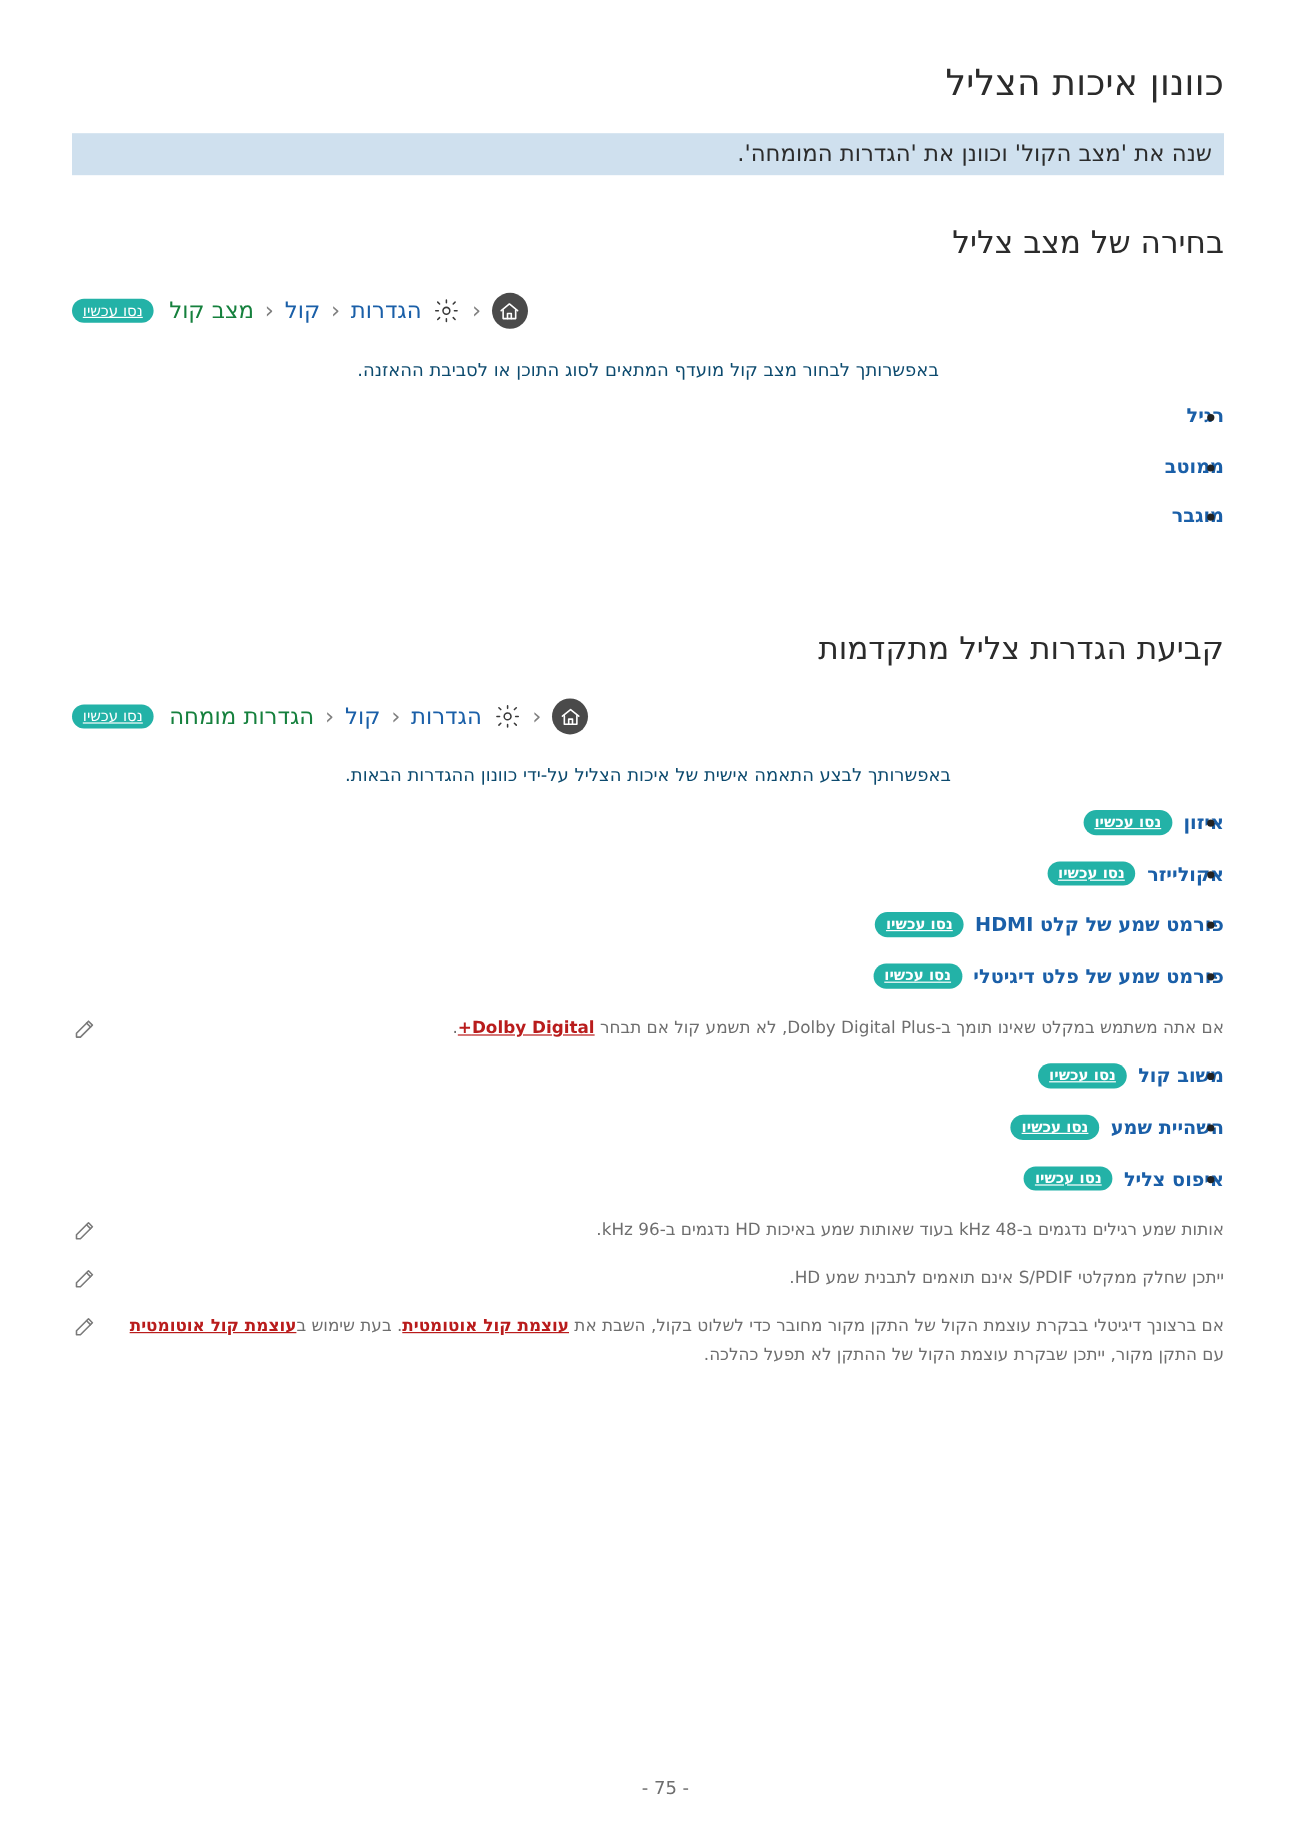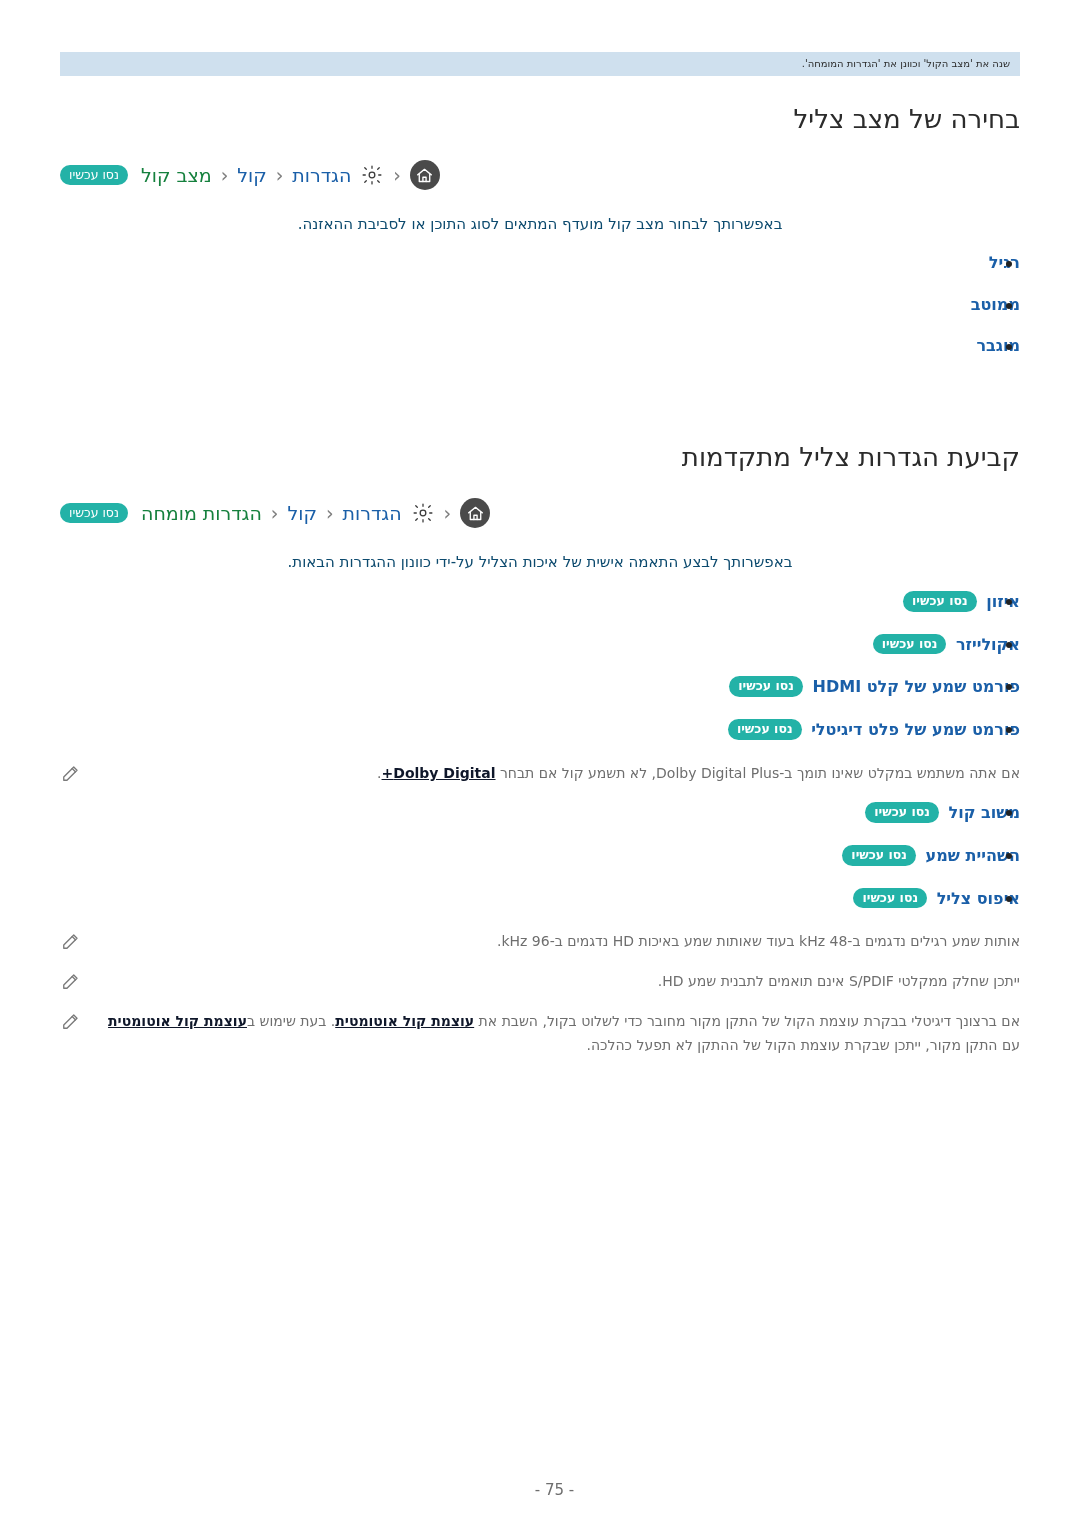--- a/index.html
+++ b/index.html
@@ -29,24 +29,24 @@
     font-size: 30px;
     font-weight: normal;
     color: #2b2b2b;
     margin: 0 0 24px 0;
     text-align: right;
     letter-spacing: 0.2px;
   }
   .subtitle-band {
     background: #cfe0ee;
     color: #2b2b2b;
-    font-size: 10px;
+    font-size: 19px;
     padding: 6px 10px 7px 10px;
     text-align: right;
-    margin-bottom: 28px;
+    margin-bottom: 42px;
   }
   h2.section-title {
     font-size: 26px;
     font-weight: normal;
     color: #2b2b2b;
     margin: 0 0 26px 0;
     text-align: right;
   }
   .section + .section { margin-top: 85px; }
 
@@ -90,20 +90,21 @@
     display: inline-block;
     background: #23b2a7;
     color: #ffffff;
     font-size: 12.5px;
     border-radius: 11px;
     padding: 2px 9px 3px 9px;
     line-height: 1.25;
     white-space: nowrap;
     vertical-align: 2px;
     margin-inline-start: 4px;
+    text-decoration: underline;
   }
 
   
   p.body-text {
     font-size: 15px;
     color: #0c4a6e;
     line-height: 1.65;
     margin: 0 0 16px 0;
     text-align: center;
   }
@@ -151,21 +152,21 @@
     text-align: right;
     flex: 1 1 auto;
   }
   .pencil-icon {
     flex: none;
     width: 20px;
     height: 22px;
     margin-top: 2px;
   }
   .lnk {
-    color: #0f172a;
+    color: #b91c1c;
     font-weight: bold;
     text-decoration: underline;
   }
 
   
   .page-number {
     position: absolute;
     left: 0;
     right: 0;
     bottom: 28px;
@@ -174,20 +175,21 @@
     color: #6e6e6e;
     margin-left: 29px;
   }
 </style>
 </head>
 <body>
 
 <div class="page">
   <div class="content">
 
+    <h1 class="doc-title">כוונון איכות הצליל</h1>
 
     <div class="subtitle-band">שנה את 'מצב הקול' וכוונן את 'הגדרות המומחה'.</div>
 
     <div class="section">
       <h2 class="section-title">בחירה של מצב צליל</h2>
 
       <div class="breadcrumb">
         <span class="home-icon">
           <svg width="19" height="19" viewBox="0 0 24 24" fill="none" stroke="#ffffff" stroke-width="1.7" stroke-linecap="round" stroke-linejoin="round">
             <path d="M3.4 11.2 12 4.2l8.6 7"></path>

